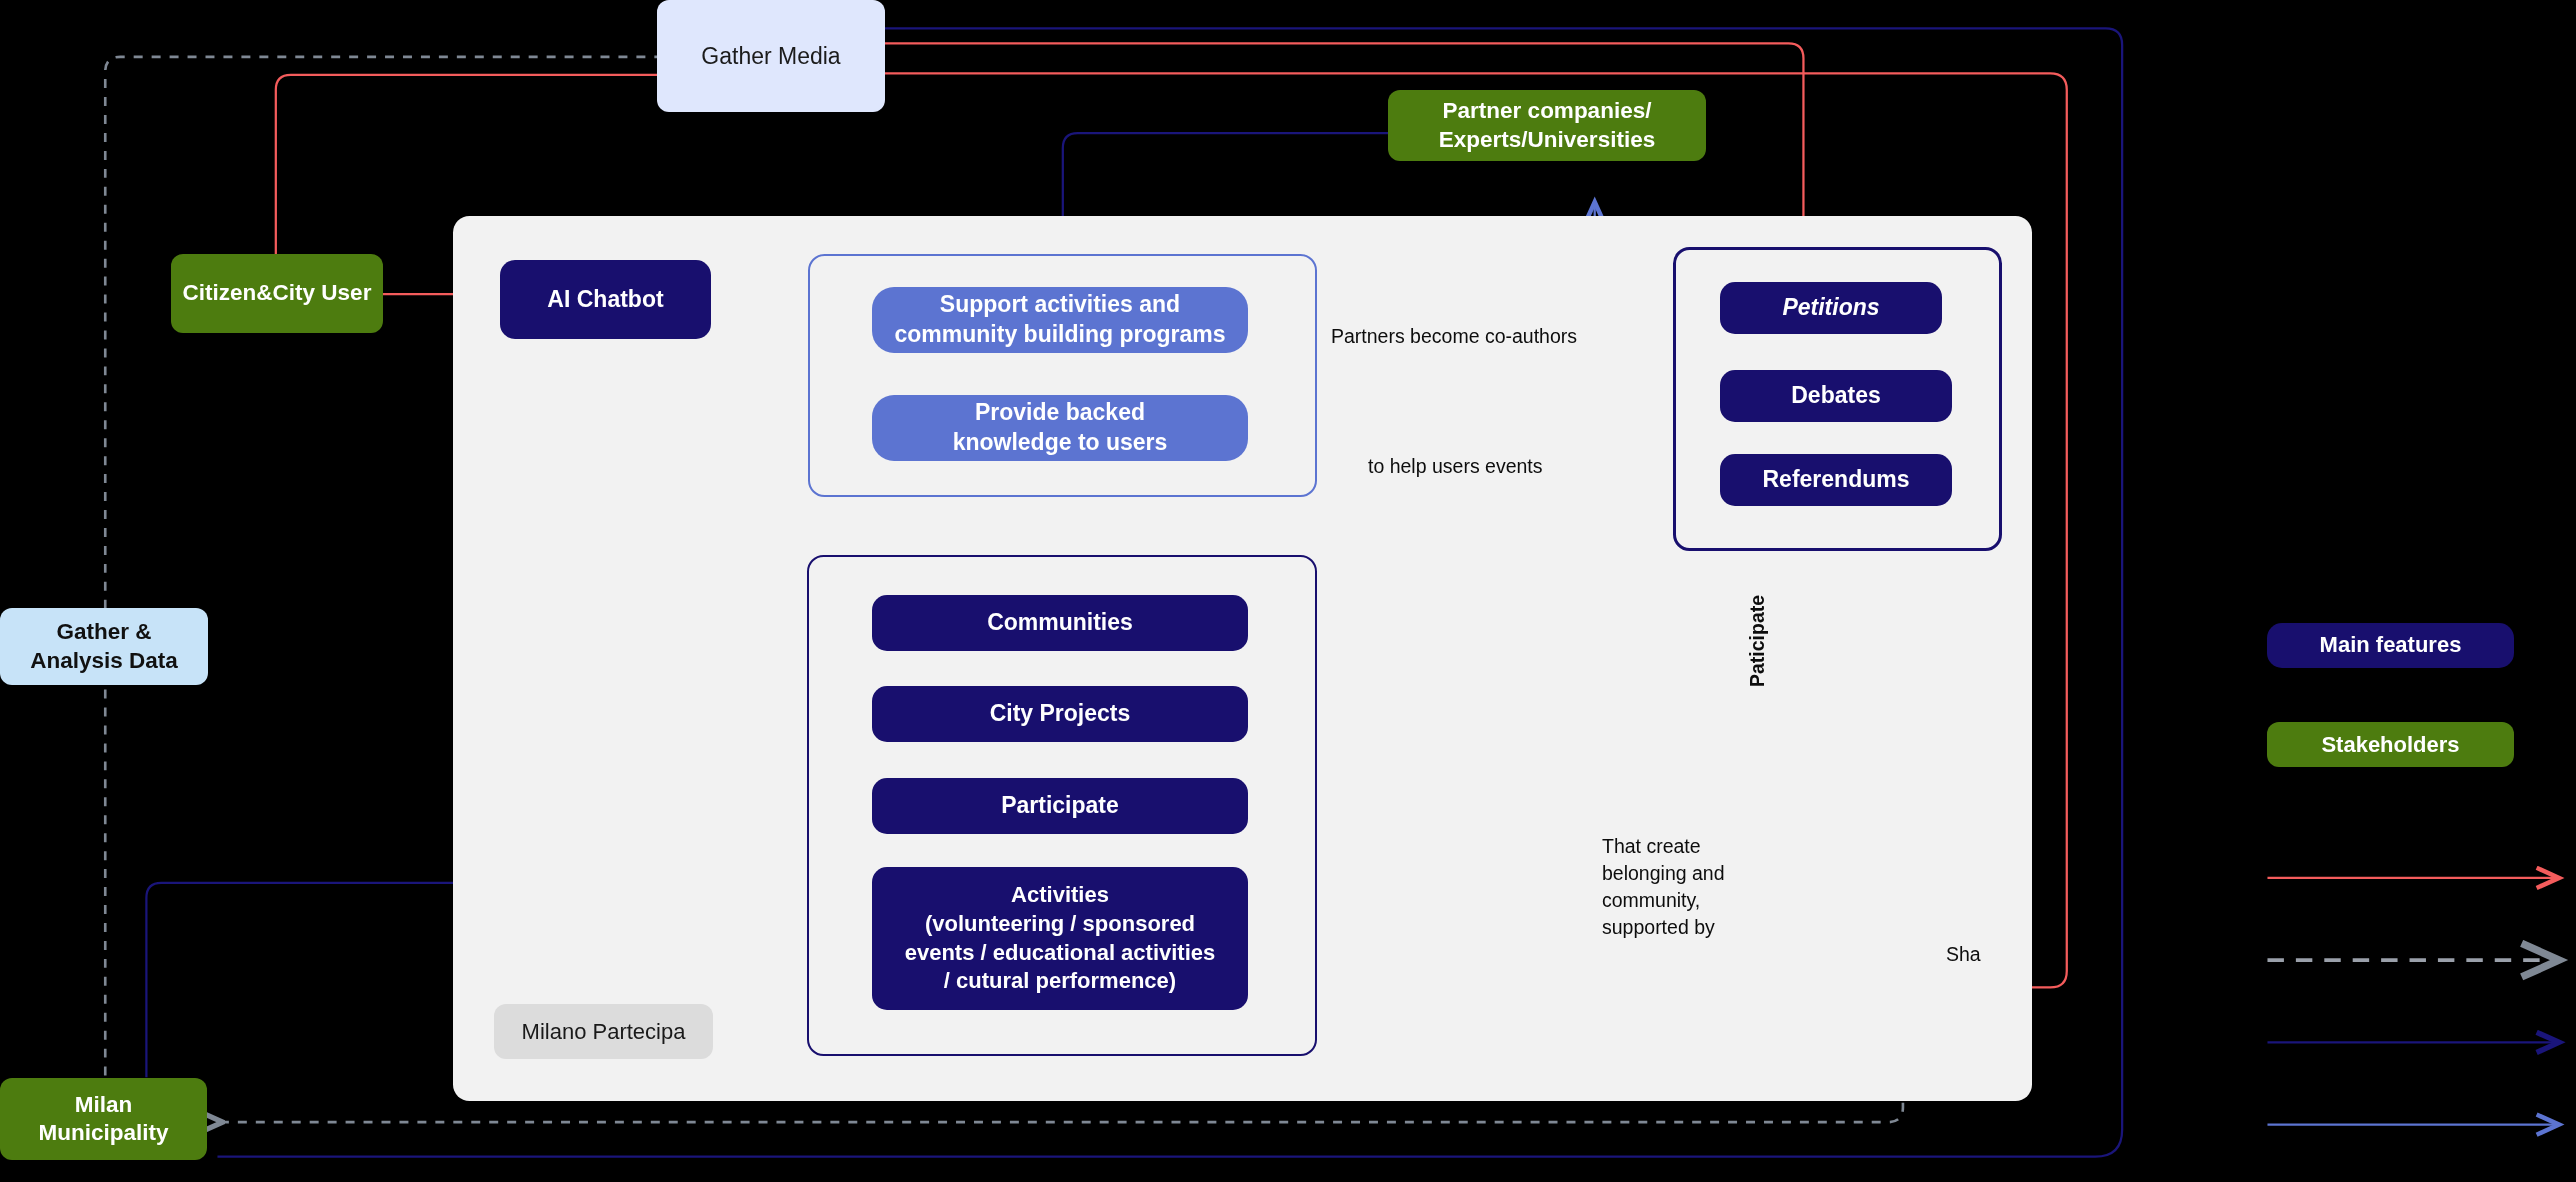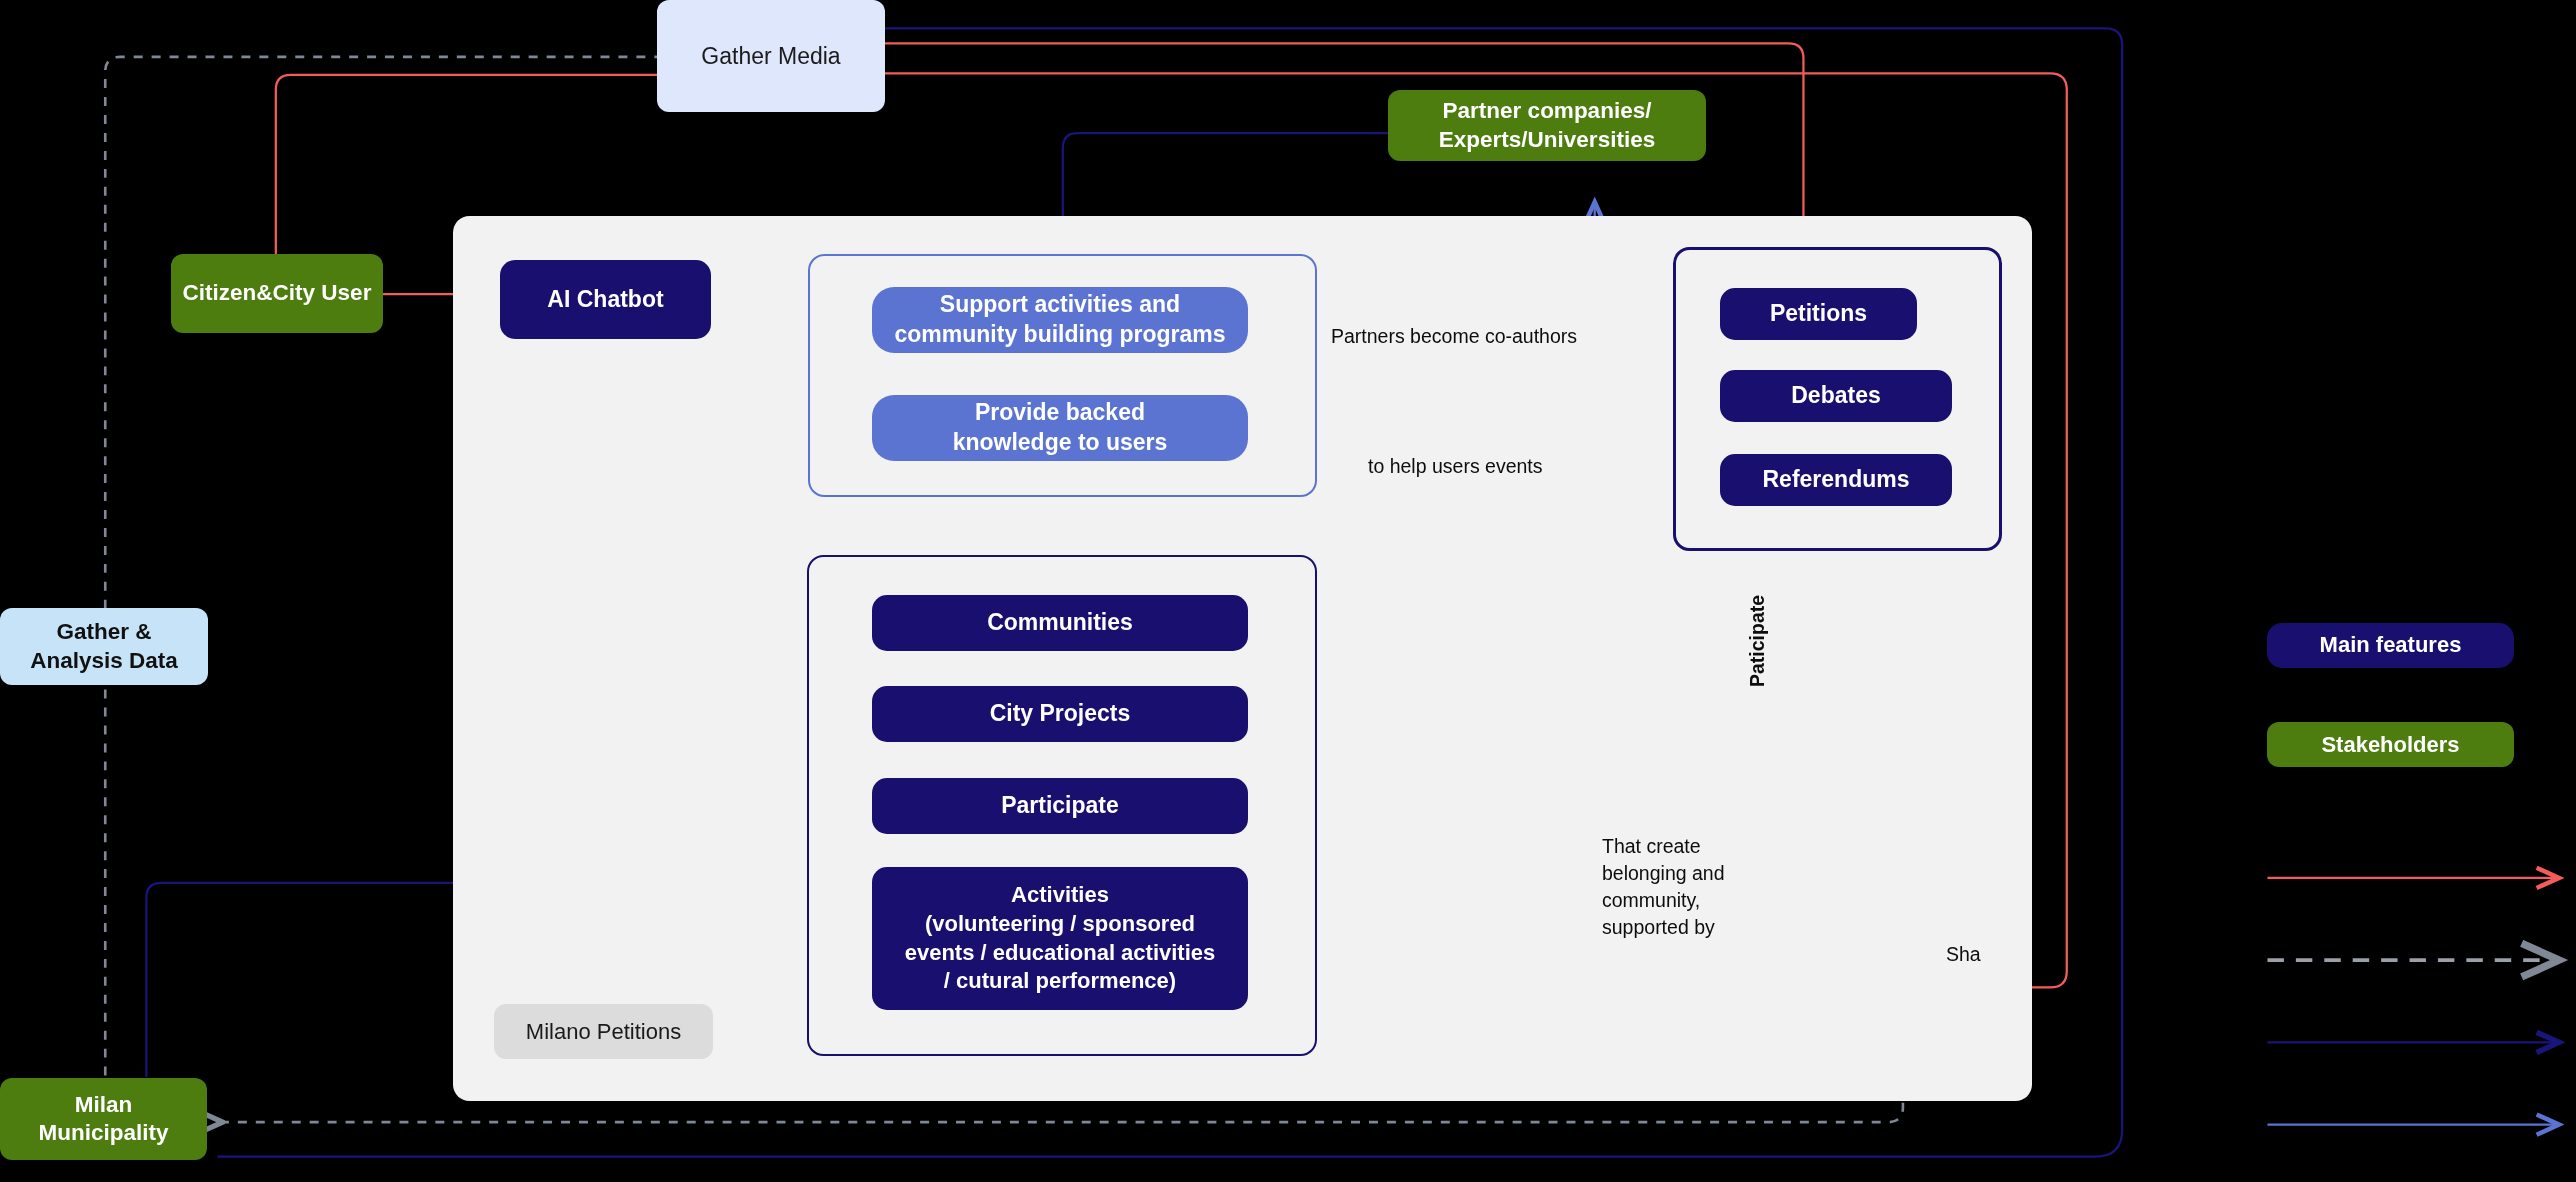--- a/index.html
+++ b/index.html
@@ -111,36 +111,36 @@
   <div class="node stake" style="left:171px;top:254px;width:212px;height:79px;">Citizen&amp;City User</div>
 
   <div class="node feat-dark" style="left:500px;top:260px;width:211px;height:79px;">AI Chatbot</div>
 
   <div class="node datanode" style="left:0px;top:608px;width:208px;height:77px;white-space:pre-line;">Gather &amp;
 Analysis Data</div>
 
   <div class="node stake" style="left:0px;top:1078px;width:207px;height:82px;white-space:pre-line;">Milan
 Municipality</div>
 
-  <div class="node pill-gray" style="left:494px;top:1004px;width:219px;height:55px;">Milano Petitions</div>
+  <div class="node pill-gray" style="left:494px;top:1004px;width:219px;height:55px;">Milano Partecipa</div>
 
   <div class="node feat-mid" style="left:872px;top:287px;width:376px;height:66px;white-space:pre-line;">Support activities and
 community building programs</div>
   <div class="node feat-mid" style="left:872px;top:395px;width:376px;height:66px;white-space:pre-line;">Provide backed
 knowledge to users</div>
 
   <div class="node feat-dark" style="left:872px;top:595px;width:376px;height:56px;">Communities</div>
   <div class="node feat-dark" style="left:872px;top:686px;width:376px;height:56px;">City Projects</div>
   <div class="node feat-dark" style="left:872px;top:778px;width:376px;height:56px;">Participate</div>
   <div class="node feat-dark" style="left:872px;top:867px;width:376px;height:143px;white-space:pre-line;font-size:22px;">Activities
 (volunteering / sponsored
 events / educational activities
 /  cutural performence)</div>
 
-  <div class="node feat-dark" style="left:1720px;top:288px;width:197px;height:52px;">Petitions</div>
+  <div class="node feat-dark" style="left:1720px;top:282px;width:222px;height:52px;font-style:italic;">Petitions</div>
   <div class="node feat-dark" style="left:1720px;top:370px;width:232px;height:52px;">Debates</div>
   <div class="node feat-dark" style="left:1720px;top:454px;width:232px;height:52px;">Referendums</div>
 
   <div class="edge-label" style="left:1331px;top:323px;">Partners become co-authors</div>
 
   <div class="edge-label" style="left:1368px;top:453px;">to help users  events</div>
 
   <div class="edge-label rot" style="left:1744px;top:687px;font-weight:700;">Paticipate</div>
 
   <div class="edge-label" style="left:1602px;top:833px;">That create

